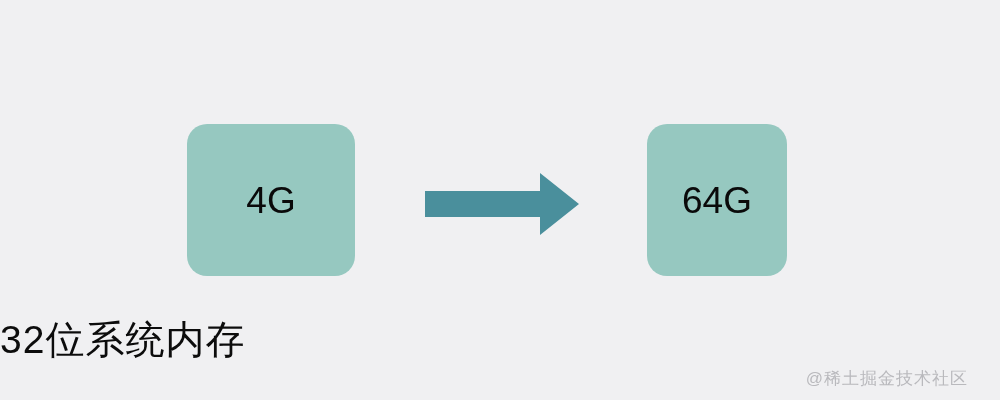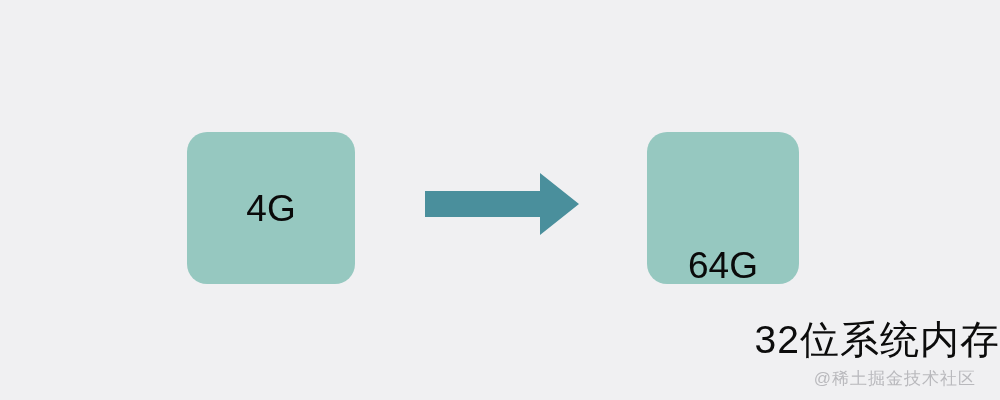--- a/index.html
+++ b/index.html
@@ -23,43 +23,41 @@
 
   
   .mem-box {
     position: absolute;
     box-sizing: border-box;
     background: #96c8c0;
     border-radius: 20px;
     display: flex;
     align-items: center;
     justify-content: center;
-    margin-top: 8px;
   }
   .mem-box-label {
     font-family: "Liberation Sans", sans-serif;
     font-size: 37px;
     font-weight: 400;
     color: #0a0a0a;
     line-height: 1;
     letter-spacing: 0px;
   }
 
   #box-before {
     left: 187px;
     top: 124px;
     width: 168px;
     height: 152px;
   }
   #box-after {
     left: 647px;
     top: 124px;
-    width: 152px;
+    width: 140px;
     height: 152px;
-    align-items: flex-end;
   }
 
   
   #arrow-group {
     position: absolute;
     left: 425px;
     top: 145px;
     width: 156px;
     height: 92px;
   }
@@ -82,33 +80,33 @@
     height: 62px;
     display: block;
   }
 
   
   #caption {
     position: absolute;
     left: 0;
     top: 318px;
     width: 1000px;
-    text-align: right;
+    text-align: left;
     font-family: "Liberation Sans", sans-serif;
     font-size: 39px;
     font-weight: 400;
     color: #0c0c0c;
     line-height: 1.15;
     letter-spacing: 1px;
   }
 
   
   #watermark {
     position: absolute;
-    right: 24px;
+    right: 32px;
     bottom: 10px;
     font-family: "Liberation Sans", sans-serif;
     font-size: 17px;
     color: #b9b9bd;
     letter-spacing: 1px;
     white-space: nowrap;
   }
 </style>
 </head>
 <body>

